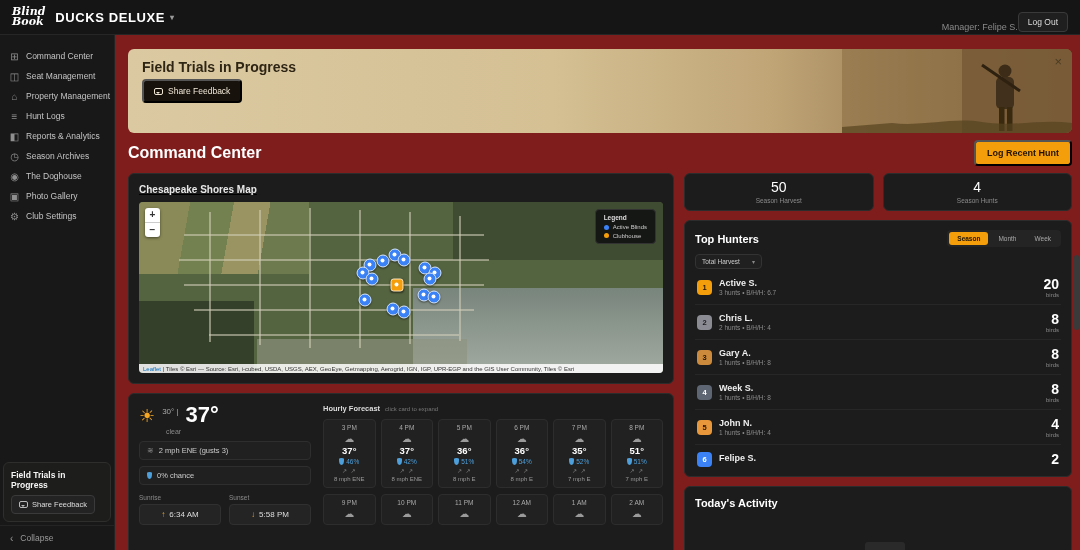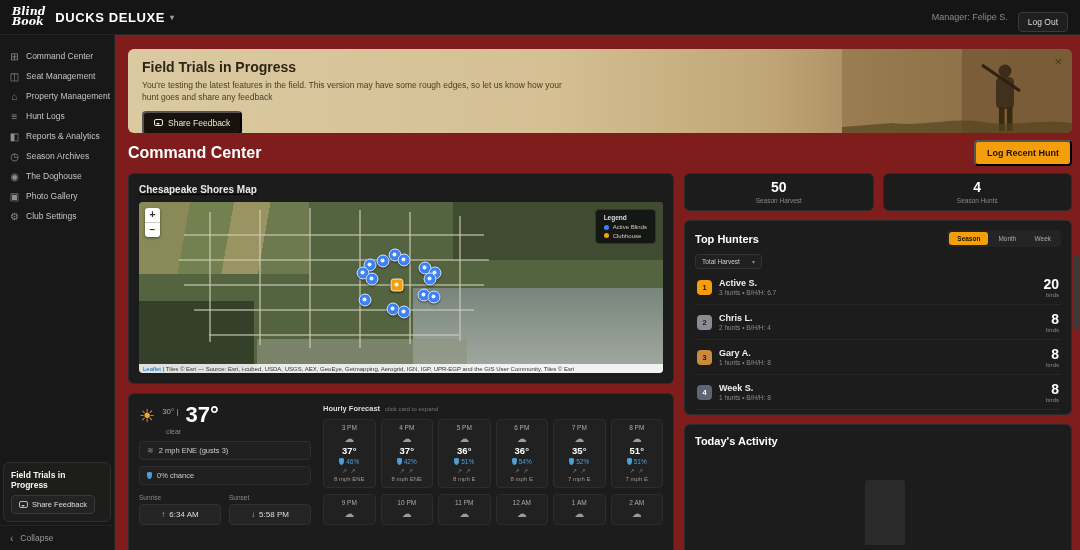--- a/index.html
+++ b/index.html
@@ -8,21 +8,21 @@
 
   
   .topbar{position:absolute;left:0;top:0;right:0;height:35px;background:#151515;
           border-bottom:1px solid #262626;display:flex;align-items:center;gap:10px;
           padding:0 12px;box-sizing:border-box;z-index:6;}
   .logo{font-family:"DejaVu Serif",serif;font-style:italic;font-weight:bold;color:#fff;
         font-size:11px;line-height:.95;}
   .app-title{color:#fff;font-weight:bold;font-size:13px;letter-spacing:.6px;display:flex;
              align-items:center;gap:5px;cursor:pointer;}
   .title-chevron{color:#9a9a9a;font-size:8px;}
-  .topbar-right{margin-left:auto;display:flex;align-items:flex-start;gap:10px;margin-top:9px;}
+  .topbar-right{margin-left:auto;display:flex;align-items:flex-end;margin-top:9px;}
   .manager{color:#8a8a8a;font-size:9px;}
   .logout{background:#1f1f1f;border:1px solid #3a3a3a;color:#ddd;font-size:8.5px;
           padding:4px 9px;border-radius:4px;cursor:pointer;}
 
   
   .sidebar{position:absolute;left:0;top:35px;bottom:0;width:115px;background:#181818;
            border-right:1px solid #242424;box-sizing:border-box;padding-top:11px;z-index:5;}
   .side-item{display:flex;align-items:center;gap:6px;padding:4.5px 9px;color:#c4c4c4;
              font-size:8.5px;cursor:pointer;white-space:nowrap;}
   .side-item .ic{color:#8f8f8f;font-size:10px;width:11px;text-align:center;flex:none;}
@@ -98,25 +98,25 @@
   .legend-title{color:#ddd;font-size:6.5px;font-weight:bold;margin-bottom:3px;}
   .legend-item{display:flex;align-items:center;gap:4px;color:#ccc;font-size:6px;margin-top:2.5px;}
   .legend-dot{width:5px;height:5px;border-radius:50%;flex:none;}
   .attrib{position:absolute;left:0;right:0;bottom:0;background:rgba(255,255,255,.85);color:#333;
           font-size:6px;padding:1.5px 4px;white-space:nowrap;overflow:hidden;z-index:4;}
   .attrib .leaflet{color:#0a6ebd;cursor:pointer;}
 
   
   .stats{display:flex;gap:9px;margin-bottom:9px;}
   .stat{flex:1;height:38px;display:flex;flex-direction:column;align-items:center;justify-content:center;}
-  .stat-value{color:#fff;font-size:14px;font-weight:bold;line-height:1;}
+  .stat-value{color:#fff;font-size:14px;font-weight:normal;line-height:1;}
   .stat-label{color:#8a8a8a;font-size:6.5px;margin-top:3px;}
 
   
-  .hunters{padding:9px 10px;margin-bottom:9px;height:195px;overflow:hidden;position:relative;}
+  .hunters{padding:9px 10px;margin-bottom:9px;height:257px;overflow:hidden;position:relative;}
   .hunters-head{display:flex;align-items:center;justify-content:space-between;}
   .hunters-title{color:#fff;font-size:11px;font-weight:bold;}
   .tabs{display:flex;gap:2px;background:#242424;padding:2px;border-radius:4px;}
   .tab{font-size:6.5px;color:#aaa;padding:3px 8px;border-radius:3px;cursor:pointer;}
   .tab.active{background:#f59e0b;color:#1f1403;font-weight:bold;}
   .filter{display:inline-flex;align-items:center;gap:12px;border:1px solid #333;border-radius:4px;
           padding:3px 6px;color:#ccc;font-size:6.5px;margin:7px 0 1px;cursor:pointer;background:#202020;}
   .filter .chev{color:#888;font-size:6px;}
   .hrow{display:flex;align-items:center;padding:6.5px 2px;border-bottom:1px solid #272727;cursor:pointer;}
   .rank{width:15px;height:15px;border-radius:4px;display:flex;align-items:center;justify-content:center;
@@ -266,21 +266,20 @@
         <rect x="0" y="0" width="230" height="84" fill="#8a6b41" opacity="0.55"></rect>
         <rect x="120" y="0" width="110" height="84" fill="#6e5230" opacity="0.6"></rect>
         <circle cx="163" cy="22" r="6.5" fill="#3d2d18"></circle>
         <rect x="154" y="28" width="18" height="32" rx="5" fill="#41301b"></rect>
         <rect x="157" y="58" width="5.5" height="24" fill="#38290f"></rect>
         <rect x="165" y="58" width="5.5" height="24" fill="#38290f"></rect>
         <line x1="140" y1="16" x2="178" y2="42" stroke="#2e2110" stroke-width="3"></line>
         <path d="M0 84 L230 84 L230 74 C200 70 170 78 140 73 C110 68 80 78 50 74 L0 78 Z" fill="#56431f" opacity="0.7"></path>
       </svg>
       <div class="banner-title">Field Trials in Progress</div>
-      <div class="banner-body">You're testing the latest features in the field. This version may have some rough edges, so let us know how your hunt goes and share any feedback</div>
       <button class="banner-btn">
         <span class="bubble-icon"></span>
         <span>Share Feedback</span>
       </button>
       <div class="banner-close">×</div>
     </div>
 
     <div class="page-head">
       <div class="page-title">Command Center</div>
       <button class="log-hunt-btn">Log Recent Hunt</button>

